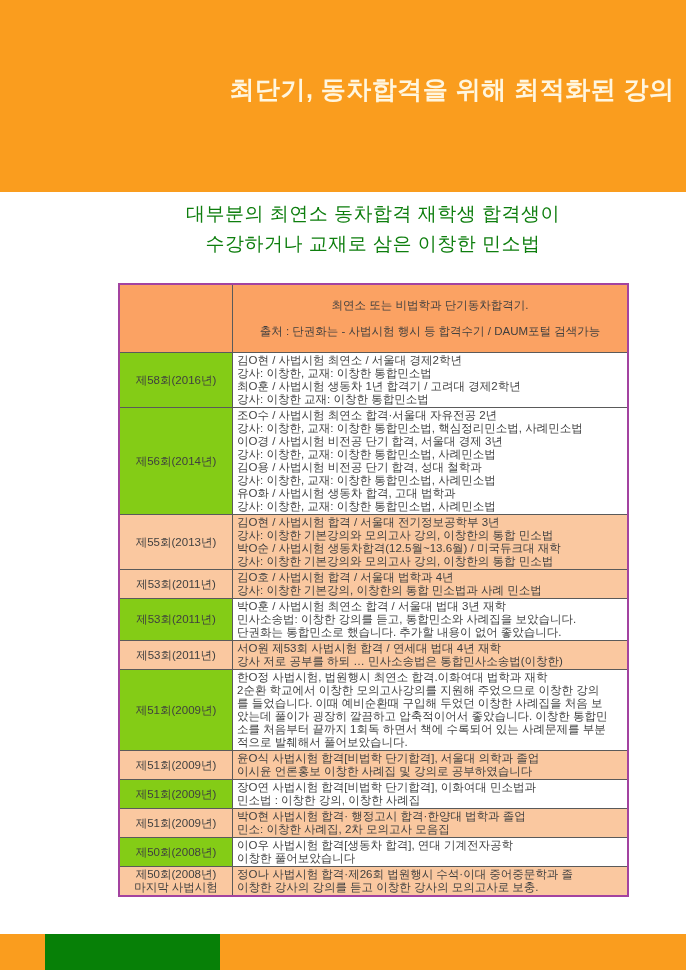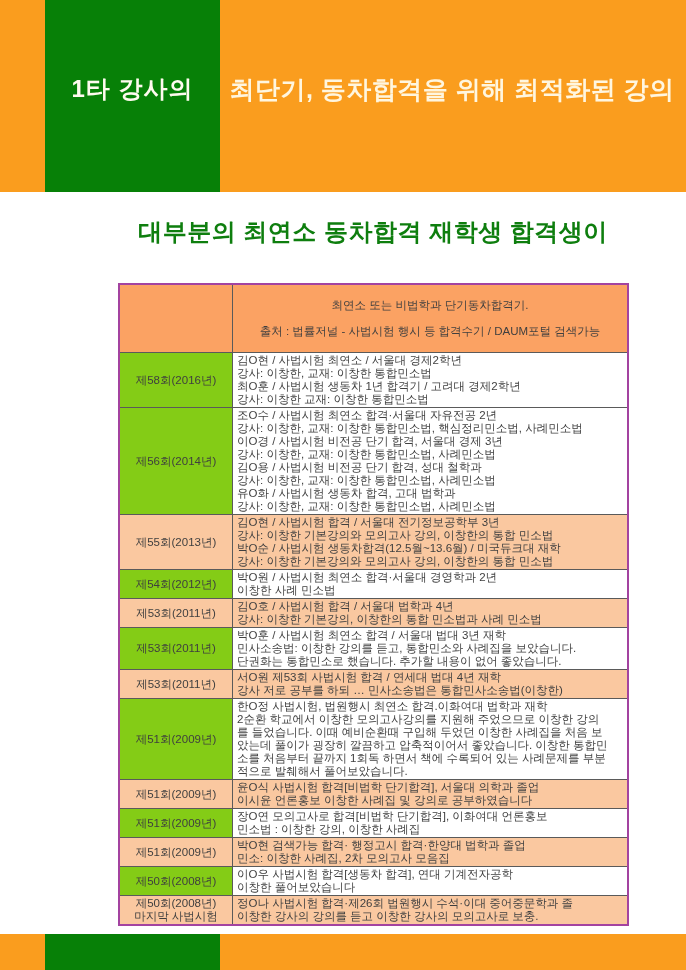--- a/index.html
+++ b/index.html
@@ -24,23 +24,23 @@
   .headline{
     position:absolute;left:232px;top:0;width:440px;height:192px;
     display:flex;align-items:center;justify-content:center;
   }
   .headline-text{
     color:#FFF6DF;font-size:25px;font-weight:bold;letter-spacing:0.5px;
     padding-bottom:14px;white-space:nowrap;
   }
   
   .intro{
-    position:absolute;left:118px;top:217px;width:510px;
-    text-align:center;color:#0E7E0E;font-weight:bold;
-    font-size:24px;line-height:30px;letter-spacing:0.5px;
+    position:absolute;left:118px;top:199px;width:510px;
+    text-align:center;color:#0E7E0E;font-weight:normal;
+    font-size:19px;line-height:30px;letter-spacing:0.5px;
   }
   
   .table-wrap{
     position:absolute;left:118px;top:283px;width:510px;
   }
   table.results{
     border-collapse:collapse;width:510px;
     border:2px solid #A343A0;
     font-size:11.5px;line-height:13px;color:#3F3F3F;
     table-layout:fixed;
@@ -67,40 +67,38 @@
   }
   .bottom-green{
     position:absolute;left:45px;top:0;width:175px;height:36px;
     background:#078007;
   }
 </style>
 </head>
 <body>
 
 <div class="top-band">
-  <div class="badge-block">
-    <span class="badge-text">1타 강사의</span>
-  </div>
   <div class="headline">
     <span class="headline-text">최단기, 동차합격을 위해 최적화된 강의</span>
   </div>
 </div>
 
 <div class="intro">
   <div>대부분의 최연소 동차합격 재학생 합격생이</div>
+  <div>수강하거나 교재로 삼은 이창한 민소법</div>
 </div>
 
 <div class="table-wrap">
   <table class="results">
     <tbody>
       <tr class="head">
         <td class="year"></td>
         <td class="content head-content">
           <div>최연소 또는 비법학과 단기동차합격기.</div>
-          <div>출처 : 법률저널 - 사법시험 행시 등 합격수기 / DAUM포털 검색가능</div>
+          <div>출처 : 단권화는 - 사법시험 행시 등 합격수기 / DAUM포털 검색가능</div>
         </td>
       </tr>
     <tr>
           <td class="year">제58회(2016년)</td>
           <td class="content">김O현 / 사법시험 최연소 / 서울대 경제2학년
 강사: 이창한, 교재: 이창한 통합민소법
 최O훈 / 사법시험 생동차 1년 합격기 / 고려대 경제2학년
 강사: 이창한  교재: 이창한 통합민소법</td>
         </tr>
         <tr>
@@ -113,25 +111,20 @@
 강사: 이창한, 교재: 이창한 통합민소법, 사례민소법
 유O화 / 사법시험 생동차 합격, 고대 법학과
 강사: 이창한, 교재: 이창한 통합민소법, 사례민소법</td>
         </tr>
         <tr class="hl">
           <td class="year">제55회(2013년)</td>
           <td class="content">김O현 / 사법시험 합격 / 서울대 전기정보공학부 3년
 강사: 이창한 기본강의와 모의고사 강의, 이창한의 통합 민소법
 박O순 / 사법시험 생동차합격(12.5월~13.6월) / 미국듀크대 재학
 강사: 이창한 기본강의와 모의고사 강의, 이창한의 통합 민소법</td>
-        </tr>
-        <tr>
-          <td class="year">제54회(2012년)</td>
-          <td class="content">박O원 / 사법시험 최연소 합격·서울대 경영학과 2년
-이창한 사례 민소법</td>
         </tr>
         <tr class="hl">
           <td class="year">제53회(2011년)</td>
           <td class="content">김O호 / 사법시험 합격 / 서울대 법학과 4년
 강사: 이창한 기본강의, 이창한의 통합 민소법과 사례 민소법</td>
         </tr>
         <tr>
           <td class="year">제53회(2011년)</td>
           <td class="content">박O훈 / 사법시험 최연소 합격 / 서울대 법대 3년 재학
 민사소송법: 이창한 강의를 듣고, 통합민소와 사례집을 보았습니다.
@@ -151,26 +144,26 @@
 소를 처음부터 끝까지 1회독 하면서 책에 수록되어 있는 사례문제를 부분
 적으로 발췌해서 풀어보았습니다.</td>
         </tr>
         <tr class="hl">
           <td class="year">제51회(2009년)</td>
           <td class="content">윤O식 사법시험 합격[비법학 단기합격], 서울대 의학과 졸업
 이시윤 언론홍보 이창한 사례집 및 강의로 공부하였습니다</td>
         </tr>
         <tr>
           <td class="year">제51회(2009년)</td>
-          <td class="content">장O연 모의고사로 합격[비법학 단기합격], 이화여대 언론홍보
+          <td class="content">장O연 사법시험 합격[비법학 단기합격], 이화여대 민소법과
 민소법 : 이창한 강의, 이창한 사례집</td>
         </tr>
         <tr class="hl">
           <td class="year">제51회(2009년)</td>
-          <td class="content">박O현 검색가능 합격· 행정고시 합격·한양대 법학과 졸업
+          <td class="content">박O현 사법시험 합격· 행정고시 합격·한양대 법학과 졸업
 민소: 이창한 사례집, 2차 모의고사 모음집</td>
         </tr>
         <tr>
           <td class="year">제50회(2008년)</td>
           <td class="content">이O우 사법시험 합격[생동차 합격], 연대 기계전자공학
 이창한 풀어보았습니다</td>
         </tr>
         <tr class="hl">
           <td class="year">제50회(2008년)
 마지막 사법시험</td>

